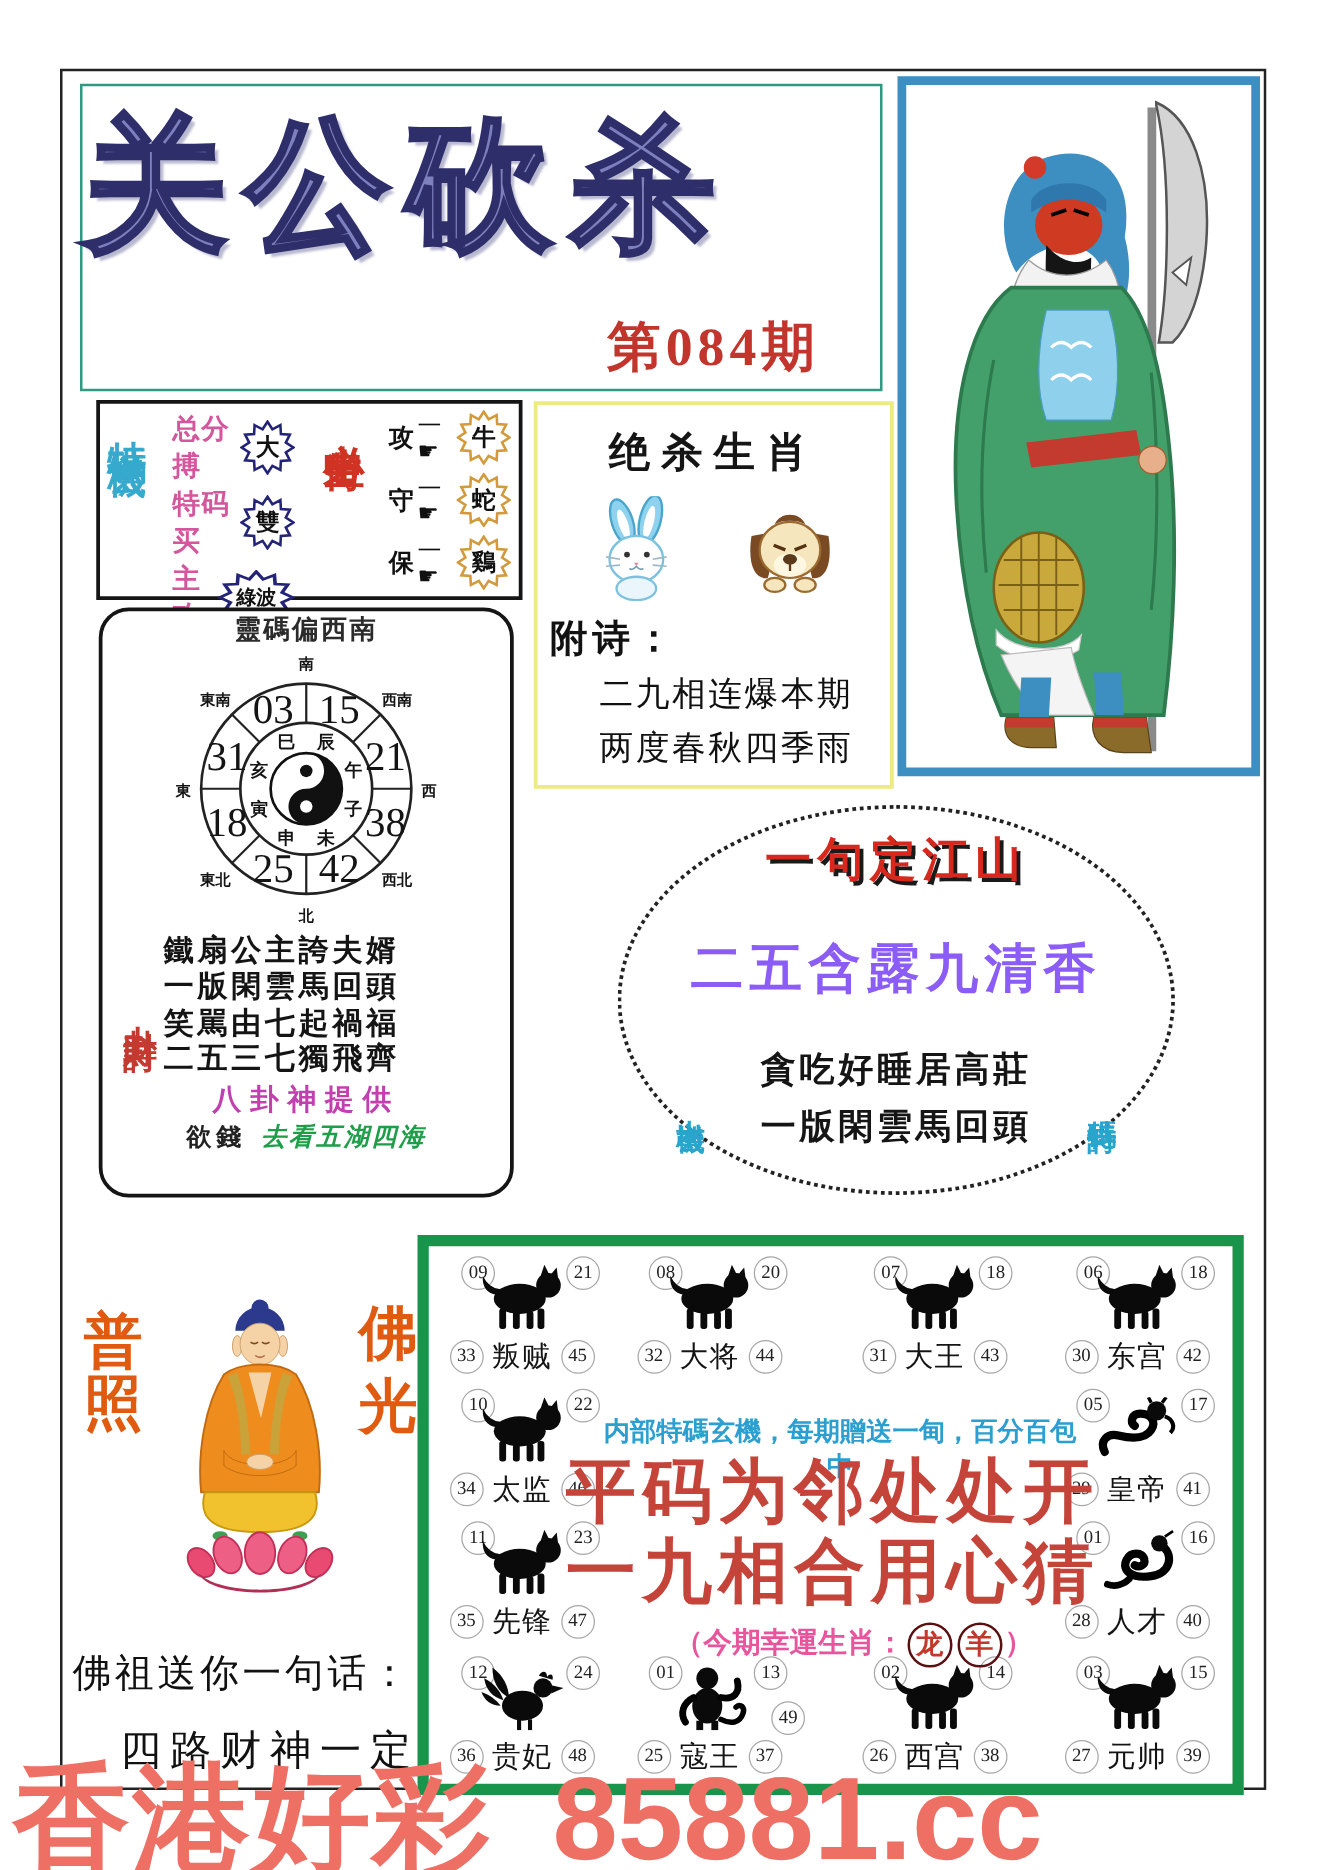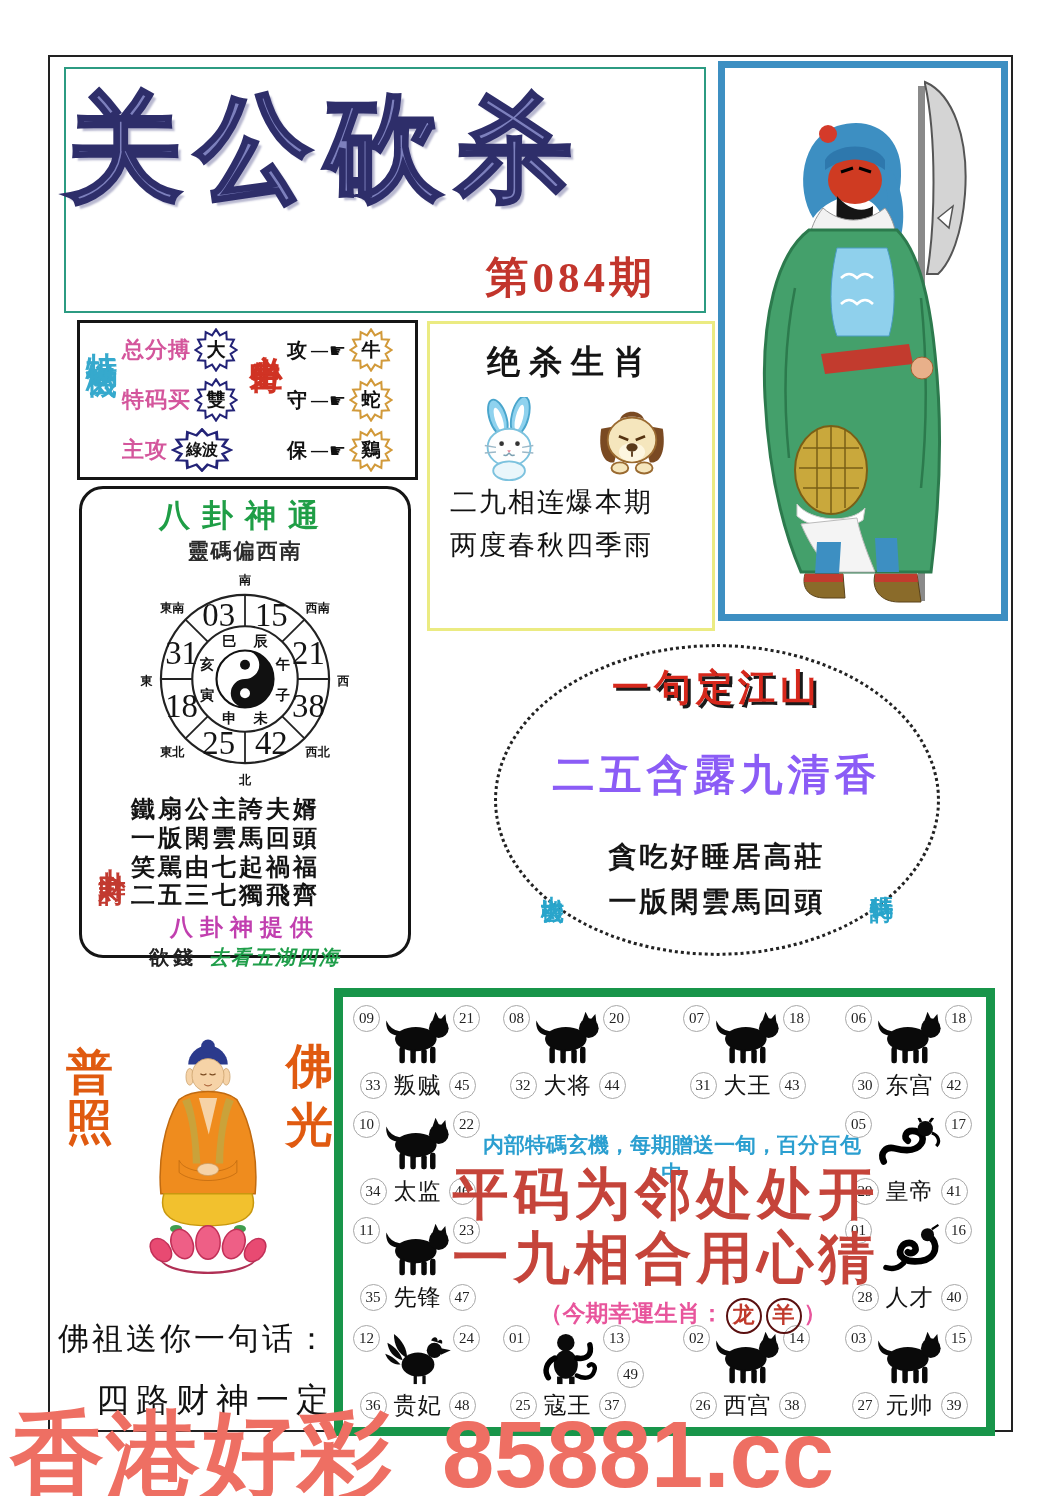--- a/index.html
+++ b/index.html
@@ -12,21 +12,21 @@
   .title-box{left:64px;top:67px;width:642px;height:246px;border:2px solid #2c9b82;box-sizing:border-box;}
   .main-title{position:absolute;left:0;right:0;top:2px;text-align:left;font-size:116px;font-weight:bold;
               letter-spacing:14px;color:#7d80bd;-webkit-text-stroke:3px #2e2e6a;
               text-shadow:4px 4px 2px #b8b8d0;}
   .issue{position:absolute;right:48px;top:180px;font-size:43px;font-weight:bold;color:#c2352c;letter-spacing:4px;}
   
   .guanyu-box{left:718px;top:61px;width:290px;height:560px;border:7px solid #3d8fc2;box-sizing:border-box;background:#fff;}
   .guanyu-box svg{width:100%;height:100%;display:block;}
   
   .mystery{left:77px;top:320px;width:341px;height:160px;border:3px solid #151515;box-sizing:border-box;
-           display:flex;align-items:stretch;padding:5px 6px;gap:5px;background:#fff;}
+           display:flex;align-items:stretch;padding:5px 6px;gap:21px;background:#fff;}
   .vt{writing-mode:vertical-rl;text-orientation:upright;}
   .m-side{font-size:31px;font-weight:bold;color:#36a9cd;letter-spacing:5px;line-height:1;}
   .m-mid{font-size:33px;font-weight:bold;color:#d03324;letter-spacing:2px;line-height:1;}
   .mcol{flex:1;display:flex;flex-direction:column;justify-content:space-between;}
   .mrow{display:flex;align-items:center;gap:3px;}
   .plabel{font-size:22px;font-weight:bold;color:#d4569c;letter-spacing:1px;}
   .klabel{font-size:20px;font-weight:bold;color:#111;}
   .hand{font-size:19px;color:#111;font-family:"DejaVu Sans",sans-serif;}
   .star{position:relative;width:44px;height:44px;flex:0 0 auto;}
   .star.wide{width:62px;}
@@ -35,21 +35,21 @@
   .star.orange svg{stroke:#d29a3a;stroke-width:3;}
   .star i{position:absolute;inset:0;display:flex;align-items:center;justify-content:center;
           font-style:normal;font-weight:bold;font-size:19px;color:#111;}
   .star.wide i{font-size:16px;letter-spacing:0;}
   
   .kill{left:427px;top:321px;width:288px;height:310px;border:3px solid #ebeb82;box-sizing:border-box;text-align:center;}
   .kill-title{margin-top:16px;font-size:33px;font-weight:bold;letter-spacing:9px;color:#151515;}
   .kill-animals{margin-top:12px;display:flex;justify-content:center;gap:38px;}
   .kill-animals svg{width:84px;height:84px;}
   .poem-label{text-align:left;margin:10px 0 2px 10px;font-size:30px;font-weight:bold;letter-spacing:4px;}
-  .kill-line{text-align:left;margin-left:20px;font-size:27px;letter-spacing:2px;line-height:1.6;}
+  .kill-line{text-align:center;margin-left:20px;font-size:27px;letter-spacing:2px;line-height:1.6;}
   
   .bagua{left:79px;top:486px;width:332px;height:472px;border:3px solid #151515;border-radius:24px;
          box-sizing:border-box;background:#fff;}
   .bagua-title{margin-top:6px;text-align:center;font-size:31px;font-weight:bold;color:#1f9e46;letter-spacing:12px;}
   .bagua-sub{text-align:center;font-size:21px;font-weight:bold;color:#2b2b2b;letter-spacing:2px;}
   .compass{display:block;margin:0 auto;width:228px;height:228px;}
   .compass .ring{fill:none;stroke:#222;stroke-width:3;}
   .compass line{stroke:#222;stroke-width:2.5;}
   .compass text{fill:#141414;}
   .compass .dir{font-size:17px;font-weight:bold;text-anchor:middle;font-family:"Liberation Sans",sans-serif;}
@@ -75,21 +75,21 @@
   .bud-label{font-size:47px;font-weight:bold;color:#e05a10;letter-spacing:56px;line-height:1;}
   .buddha-svg{left:132px;top:994px;width:152px;height:332px;}
   .say1{left:58px;top:1318px;font-size:31px;letter-spacing:3px;}
   .say2{left:96px;top:1378px;font-size:33px;letter-spacing:7px;}
   
   .green{left:334px;top:988px;width:661px;height:448px;border:9px solid #18954a;box-sizing:border-box;background:#fff;}
   .green-inner{position:relative;width:100%;height:100%;}
   .cell{position:absolute;width:145px;height:102px;}
   .num{position:absolute;width:27px;height:27px;border:1.5px solid #a8a8a8;border-radius:50%;background:#fff;
        display:flex;align-items:center;justify-content:center;font-size:15px;color:#222;box-sizing:border-box;}
-  .num.tl{left:8px;top:4px;}
+  .num.tl{left:24px;top:4px;}
   .num.tr{right:10px;top:4px;}
   .num.rm{right:-4px;top:40px;}
   .num.inb{position:static;flex:0 0 27px;}
   .ani{position:absolute;left:50%;transform:translateX(-50%);top:10px;width:70px;height:54px;fill:#0a0a0a;stroke:none;}
   .brow{position:absolute;left:0;right:0;bottom:2px;display:flex;justify-content:center;align-items:center;gap:7px;}
   .clabel{font-size:23px;color:#141414;letter-spacing:1px;}
   .promo{position:absolute;left:138px;top:134px;width:382px;text-align:center;font-size:21px;font-weight:bold;
          color:#2b9fd0;font-family:"Liberation Sans",sans-serif;}
   .bigred{position:absolute;left:88px;top:166px;width:470px;text-align:center;font-size:56px;font-weight:600;
           color:#c5443a;letter-spacing:5px;line-height:1.14;}
@@ -284,26 +284,26 @@
         <ellipse cx="45" cy="46" rx="26" ry="24" fill="#f5e6bd" stroke="#9a6a30" stroke-width="2"></ellipse>
         <path d="M32,24 C36,13 54,13 58,24 C51,20 39,20 32,24 Z" fill="#7a4a22"></path>
         <path d="M31,42 L41,46 M59,42 L49,46" stroke="#553311" stroke-width="3" fill="none"></path>
         <ellipse cx="45" cy="59" rx="14" ry="10" fill="#fdf6e0"></ellipse>
         <ellipse cx="45" cy="54" rx="6" ry="4.5" fill="#5a3a1a"></ellipse>
         <path d="M45,58 L45,64" stroke="#5a3a1a" stroke-width="2"></path>
         <ellipse cx="32" cy="76" rx="9" ry="6" fill="#f5e6bd" stroke="#9a6a30" stroke-width="2"></ellipse>
         <ellipse cx="58" cy="76" rx="9" ry="6" fill="#f5e6bd" stroke="#9a6a30" stroke-width="2"></ellipse>
       </svg>
     </div>
+    <div class="poem-label">附诗：</div>
     <div class="kill-line">二九相连爆本期</div>
     <div class="kill-line">两度春秋四季雨</div>
   </div>
 
   <div class="abs bagua">
-    <div class="bagua-title">八卦神通</div>
     <div class="bagua-sub">靈碼偏西南</div>
     <svg class="compass" viewBox="0 0 320 320">
       <circle class="ring" cx="160" cy="160" r="118"></circle>
       <circle class="ring" cx="160" cy="160" r="74"></circle>
       <line x1="234" y1="160" x2="278" y2="160"></line>
         <line x1="86" y1="160" x2="42" y2="160"></line>
       <line x1="160" y1="86" x2="160" y2="42"></line>
         <line x1="160" y1="234" x2="160" y2="278"></line>
       <line x1="212.3" y1="107.7" x2="243.4" y2="76.6"></line>
         <line x1="107.7" y1="107.7" x2="76.6" y2="76.6"></line>

